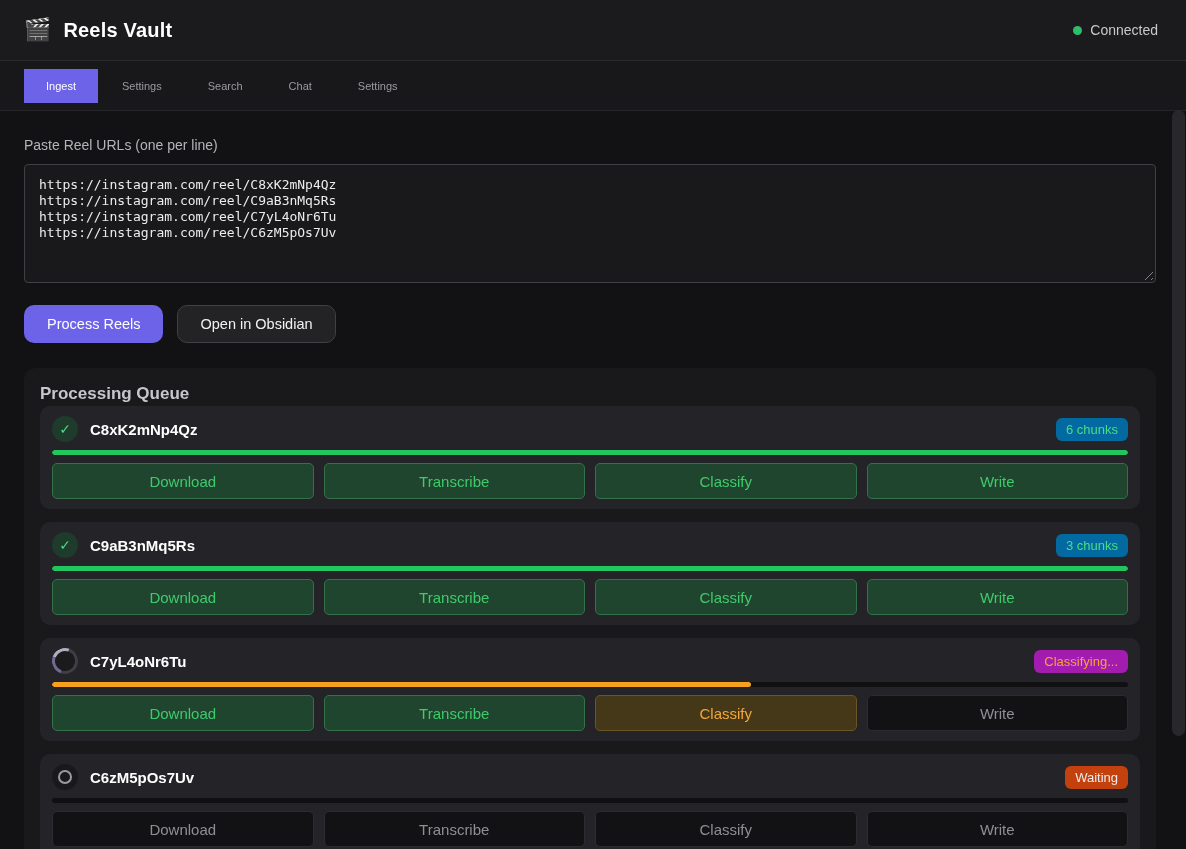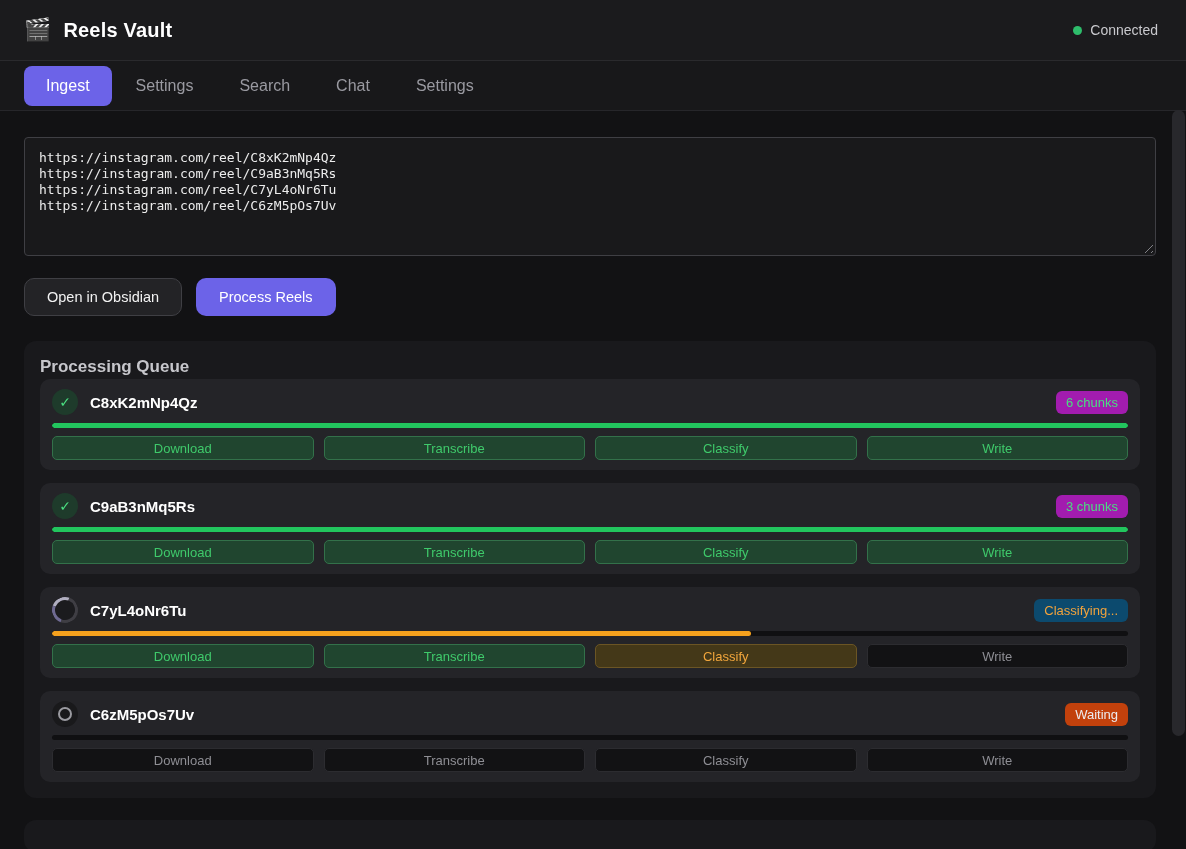--- a/index.html
+++ b/index.html
@@ -12,22 +12,22 @@
     display:flex; align-items:center; padding:0 28px 0 24px; }
   .logo { font-size:22px; margin-right:12px; filter:grayscale(1); }
   .app-title { color:#fff; font-size:20px; font-weight:bold; letter-spacing:.2px; }
   .conn { margin-left:auto; display:flex; align-items:center; gap:8px;
     color:#c9c9cd; font-size:14px; }
   .conn-dot { width:9px; height:9px; border-radius:50%; background:#2ebd6b; }
 
   
   .nav { height:50px; background:#18181a; border-bottom:1px solid #26262a;
     display:flex; align-items:center; padding:0 24px; gap:2px; }
-  .tab { border:none; background:transparent; color:#9a9aa1; font-size:16px;
-    font-family:inherit; padding:11px 22px; border-radius:8px; cursor:pointer; }
+  .tab { border:none; background:transparent; color:#9a9aa1; font-size:11px;
+    font-family:inherit; padding:11px 22px; border-radius:0; cursor:pointer; }
   .tab.active { background:#6c63e8; color:#fff; }
 
   
   .main { padding:26px 30px 0 24px; }
   .field-label { color:#b4b4ba; font-size:14px; margin-bottom:11px; }
   .urls-wrap { position:relative; margin-bottom:22px; }
   textarea.urls { width:100%; height:119px; background:#19191b; color:#ececec;
     border:1px solid #3f3f44; border-radius:4px; resize:none; padding:12px 14px;
     font-family:"DejaVu Sans Mono", monospace; font-size:13px; line-height:16px;
     outline:none; display:block; }
@@ -44,42 +44,42 @@
 
   
   .card { background:#19191c; border-radius:12px; padding:16px; margin-bottom:22px; }
   .card-title { color:#c6c6cb; font-size:17px; font-weight:bold; margin-bottom:2px; }
 
   .q-item { background:#242428; border-radius:10px; padding:10px 12px; margin-bottom:13px; }
   .q-item:last-child { margin-bottom:0; }
   .q-head { display:flex; align-items:center; gap:12px; height:26px; margin-bottom:8px; }
   .q-id { color:#fff; font-size:15px; font-weight:bold; }
   .q-badge { margin-left:auto; font-size:13px; border-radius:6px; padding:4px 10px; }
-  .q-badge.done { background:#a21caf; color:#4ade80; }
-  .q-badge.processing { background:#0c4a6e; color:#f2a33c; }
+  .q-badge.done { background:#0369a1; color:#4ade80; }
+  .q-badge.processing { background:#a21caf; color:#f2a33c; }
   .q-badge.waiting { background:#c2410c; color:#ececef; }
 
   .q-icon { width:26px; height:26px; border-radius:50%; flex:0 0 26px;
     display:flex; align-items:center; justify-content:center; }
   .q-icon.done { background:#1e3b2b; color:#4ade80; font-size:14px; }
   .q-icon.processing { background:#1b1b1e; border:3px solid #3f3e44;
     border-top-color:#b0aec0; border-left-color:#6f6a92; transform:rotate(-25deg); }
   .q-icon.waiting { background:#19191b; }
   .q-icon.waiting::after { content:""; width:10px; height:10px; border-radius:50%;
     border:2px solid #9a9aa0; }
 
   .q-track { height:5px; border-radius:3px; background:#101012; overflow:hidden;
     margin-bottom:8px; }
   .q-fill { height:100%; border-radius:3px; }
   .q-fill.done { background:#22c55e; }
   .q-fill.processing { background:#f5a11d; }
   .q-fill.waiting { background:transparent; }
 
   .chips { display:flex; gap:10px; }
-  .chip { flex:1; height:24px; border-radius:5px; font-size:13px;
+  .chip { flex:1; height:36px; border-radius:5px; font-size:15px;
     display:flex; align-items:center; justify-content:center;
     border:1px solid transparent; }
   .chip.done { background:#20452f; border-color:#33714a; color:#3fca6b; }
   .chip.active { background:#443818; border-color:#6b5524; color:#f2a63c; }
   .chip.pending { background:#121214; border-color:#2c2c30; color:#8e8e94; }
 
   
   .scrollbar-thumb { position:absolute; right:1px; top:110px; width:13px; height:626px;
     background:#28282c; border-radius:7px; }
 </style>
@@ -100,32 +100,33 @@
   <div class="nav">
       <button class="tab active">Ingest</button>
       <button class="tab">Settings</button>
       <button class="tab">Search</button>
       <button class="tab">Chat</button>
       <button class="tab">Settings</button>
     </div>
 
   <div class="main">
 
+    <div class="field-label">Paste Reel URLs (one per line)</div>
 
     <div class="urls-wrap">
       <textarea class="urls" spellcheck="false" style="">https://instagram.com/reel/C8xK2mNp4Qz
 https://instagram.com/reel/C9aB3nMq5Rs
 https://instagram.com/reel/C7yL4oNr6Tu
 https://instagram.com/reel/C6zM5pOs7Uv</textarea>
       <span class="resize-grip"></span>
     </div>
 
     <div class="btn-row">
+      <button class="btn primary">Process Reels</button>
       <button class="btn secondary">Open in Obsidian</button>
-      <button class="btn primary">Process Reels</button>
     </div>
 
     <div class="card">
       <div class="card-title">Processing Queue</div>
       <div id="queue-list">
   <div class="q-item">
     <div class="q-head">
       <span class="q-icon done">✓</span>
       <span class="q-id">C8xK2mNp4Qz</span>
       <span class="q-badge done">6 chunks</span>

